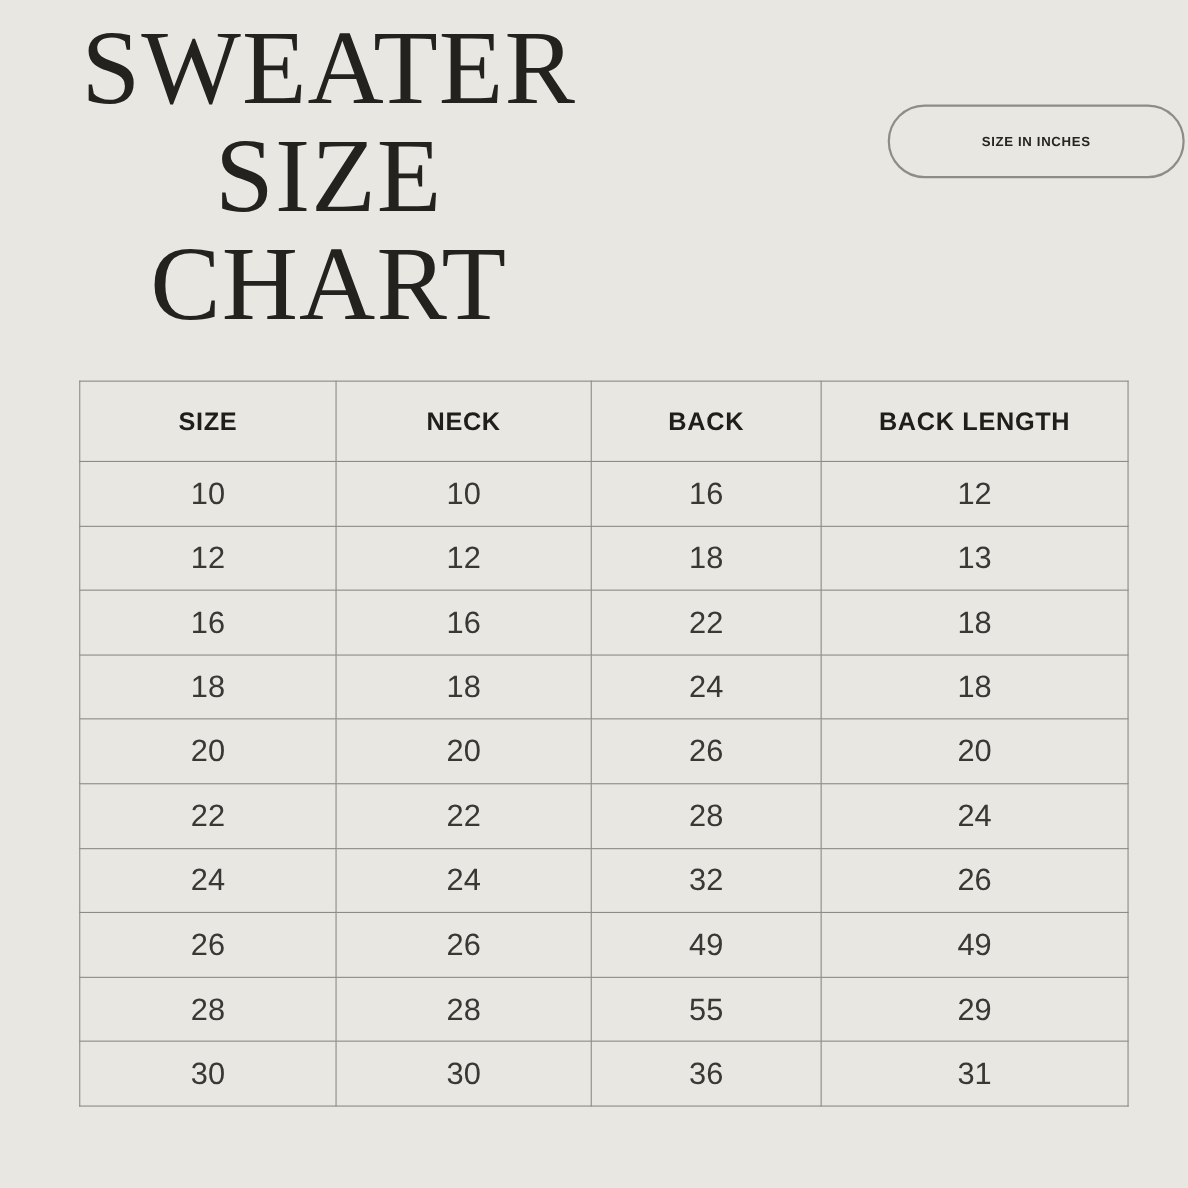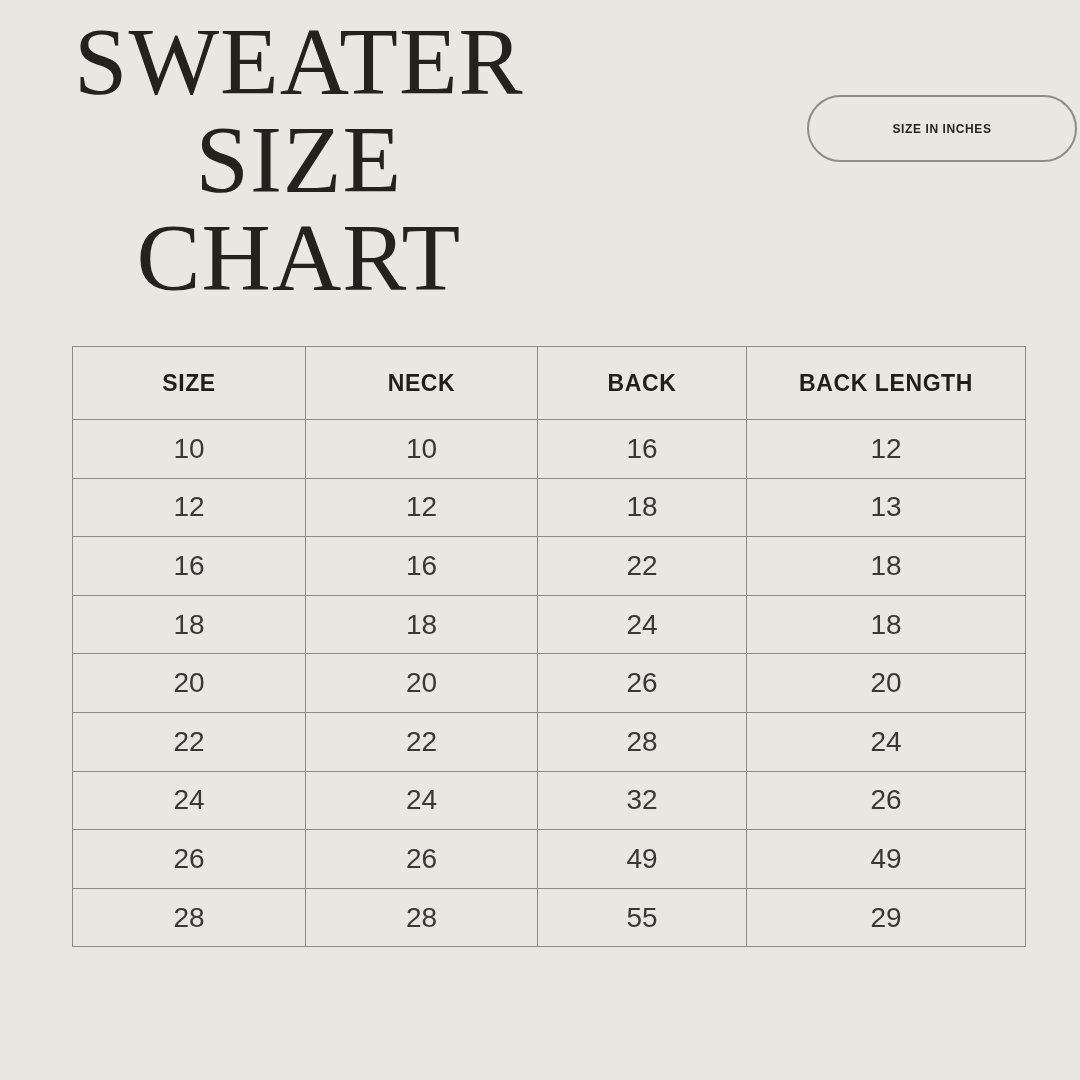--- a/index.html
+++ b/index.html
@@ -152,14 +152,20 @@
         <td>26</td>
         <td>49</td>
         <td>49</td>
       </tr>
       <tr>
         <td>28</td>
         <td>28</td>
         <td>55</td>
         <td>29</td>
       </tr>
+      <tr>
+        <td>30</td>
+        <td>30</td>
+        <td>36</td>
+        <td>31</td>
+      </tr>
     </tbody>
 </table>
 
 </body></html>

